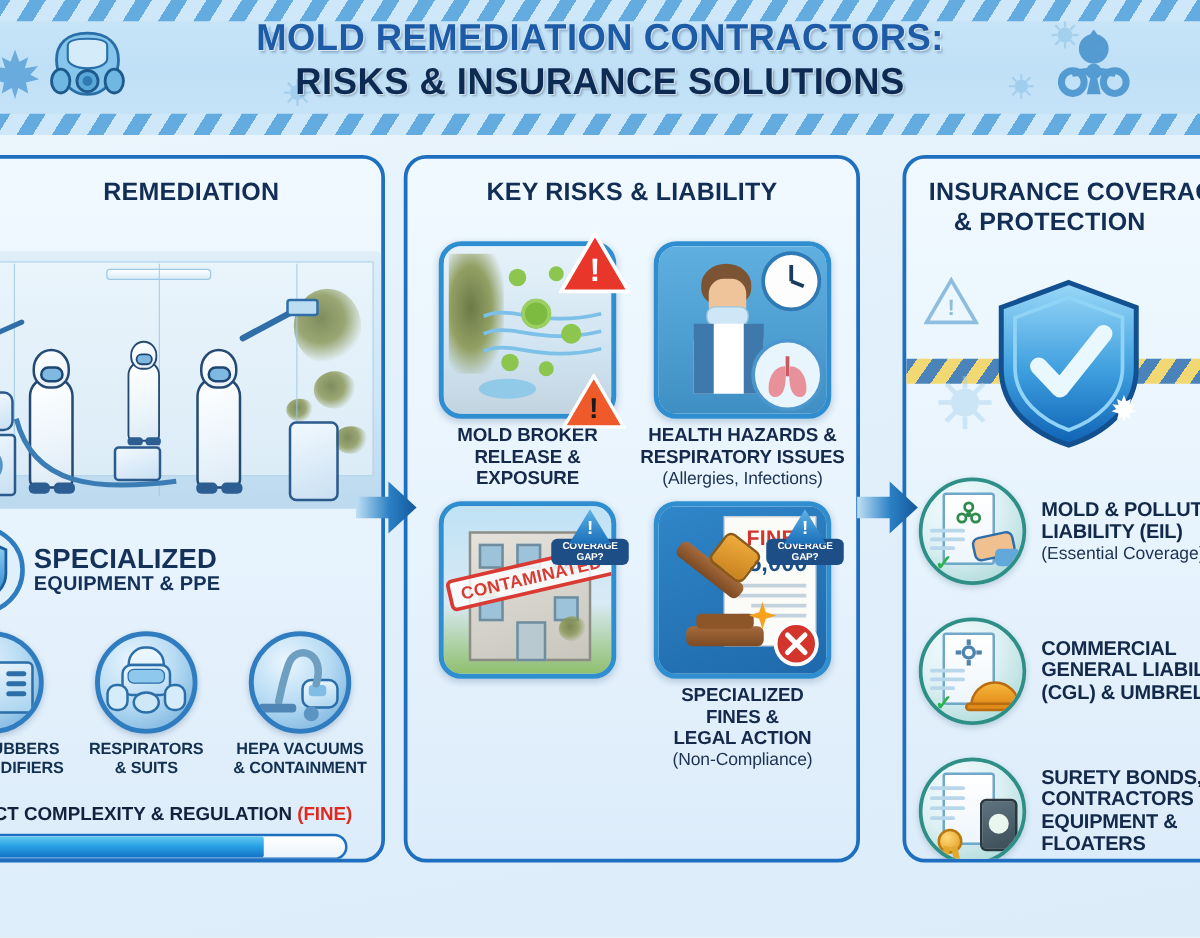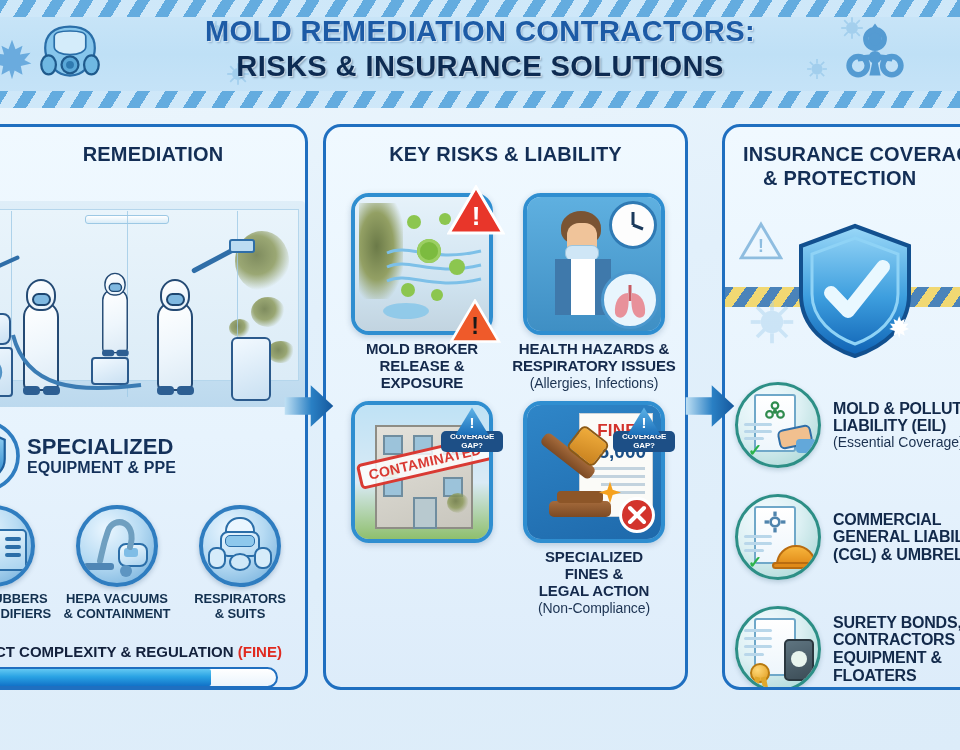--- a/index.html
+++ b/index.html
@@ -622,46 +622,46 @@
           <div style="position:absolute;left:48px;top:44px;width:16px;height:4px;background:#2b6ea8;border-radius:2px;"></div>
         </div>
         <div class="equip-label">
           <span>AIR SCRUBBERS</span><br>
           <span>&amp; DEHUMIDIFIERS</span>
         </div>
       </div>
 
       <div class="equip-item">
         <div class="equip-circle">
+          <div style="position:absolute;left:22px;top:8px;width:30px;height:16px;border-radius:14px 14px 0 0;background:#eaf6ff;border:2px solid #2b6ea8;"></div>
+          <div style="position:absolute;left:17px;top:22px;width:40px;height:26px;border-radius:8px;background:linear-gradient(160deg,#e9f6ff,#b4d9f2);border:2px solid #2b6ea8;"></div>
+          <div style="position:absolute;left:22px;top:26px;width:30px;height:12px;border-radius:5px;background:#8ec8ec;border:1px solid #2b6ea8;"></div>
+          <div style="position:absolute;left:26px;top:44px;width:22px;height:18px;border-radius:50%;background:#cfe8f8;border:2px solid #2b6ea8;"></div>
+          <div style="position:absolute;left:5px;top:38px;width:18px;height:22px;border-radius:8px;background:#d6ecfa;border:2px solid #2b6ea8;"></div>
+          <div style="position:absolute;left:51px;top:38px;width:18px;height:22px;border-radius:8px;background:#d6ecfa;border:2px solid #2b6ea8;"></div>
+        </div>
+        <div class="equip-label">
+          <span>RESPIRATORS</span><br>
+          <span>&amp; SUITS</span>
+        </div>
+      </div>
+
+      <div class="equip-item">
+        <div class="equip-circle">
           <div style="position:absolute;left:38px;top:34px;width:30px;height:24px;border-radius:8px;background:linear-gradient(160deg,#f2fbff,#abd3ef);border:2px solid #2b6ea8;"></div>
           <div style="position:absolute;left:44px;top:39px;width:14px;height:9px;border-radius:3px;background:#7fbde6;"></div>
           <svg style="position:absolute;left:6px;top:4px;width:62px;height:58px;" viewBox="0 0 62 58">
             <path d="M44 34 C52 8 28 2 22 18 C17 32 16 40 14 48" fill="none" stroke="#6f9fc0" stroke-width="6" stroke-linecap="round"></path>
           </svg>
           <div style="position:absolute;left:4px;top:54px;width:30px;height:7px;border-radius:3px;background:#4f86b5;"></div>
           <div style="position:absolute;left:40px;top:56px;width:12px;height:12px;border-radius:50%;background:#5d95c2;"></div>
         </div>
         <div class="equip-label">
           <span>HEPA VACUUMS</span><br>
           <span>&amp; CONTAINMENT</span>
-        </div>
-      </div>
-
-      <div class="equip-item">
-        <div class="equip-circle">
-          <div style="position:absolute;left:22px;top:8px;width:30px;height:16px;border-radius:14px 14px 0 0;background:#eaf6ff;border:2px solid #2b6ea8;"></div>
-          <div style="position:absolute;left:17px;top:22px;width:40px;height:26px;border-radius:8px;background:linear-gradient(160deg,#e9f6ff,#b4d9f2);border:2px solid #2b6ea8;"></div>
-          <div style="position:absolute;left:22px;top:26px;width:30px;height:12px;border-radius:5px;background:#8ec8ec;border:1px solid #2b6ea8;"></div>
-          <div style="position:absolute;left:26px;top:44px;width:22px;height:18px;border-radius:50%;background:#cfe8f8;border:2px solid #2b6ea8;"></div>
-          <div style="position:absolute;left:5px;top:38px;width:18px;height:22px;border-radius:8px;background:#d6ecfa;border:2px solid #2b6ea8;"></div>
-          <div style="position:absolute;left:51px;top:38px;width:18px;height:22px;border-radius:8px;background:#d6ecfa;border:2px solid #2b6ea8;"></div>
-        </div>
-        <div class="equip-label">
-          <span>RESPIRATORS</span><br>
-          <span>&amp; SUITS</span>
         </div>
       </div>
     </div>
 
     <div class="complexity">
       <div class="complexity-label">
         <span>PROJECT COMPLEXITY &amp; REGULATION</span>
         <span class="high">(FINE)</span>
       </div>
       <div class="progress-track">

